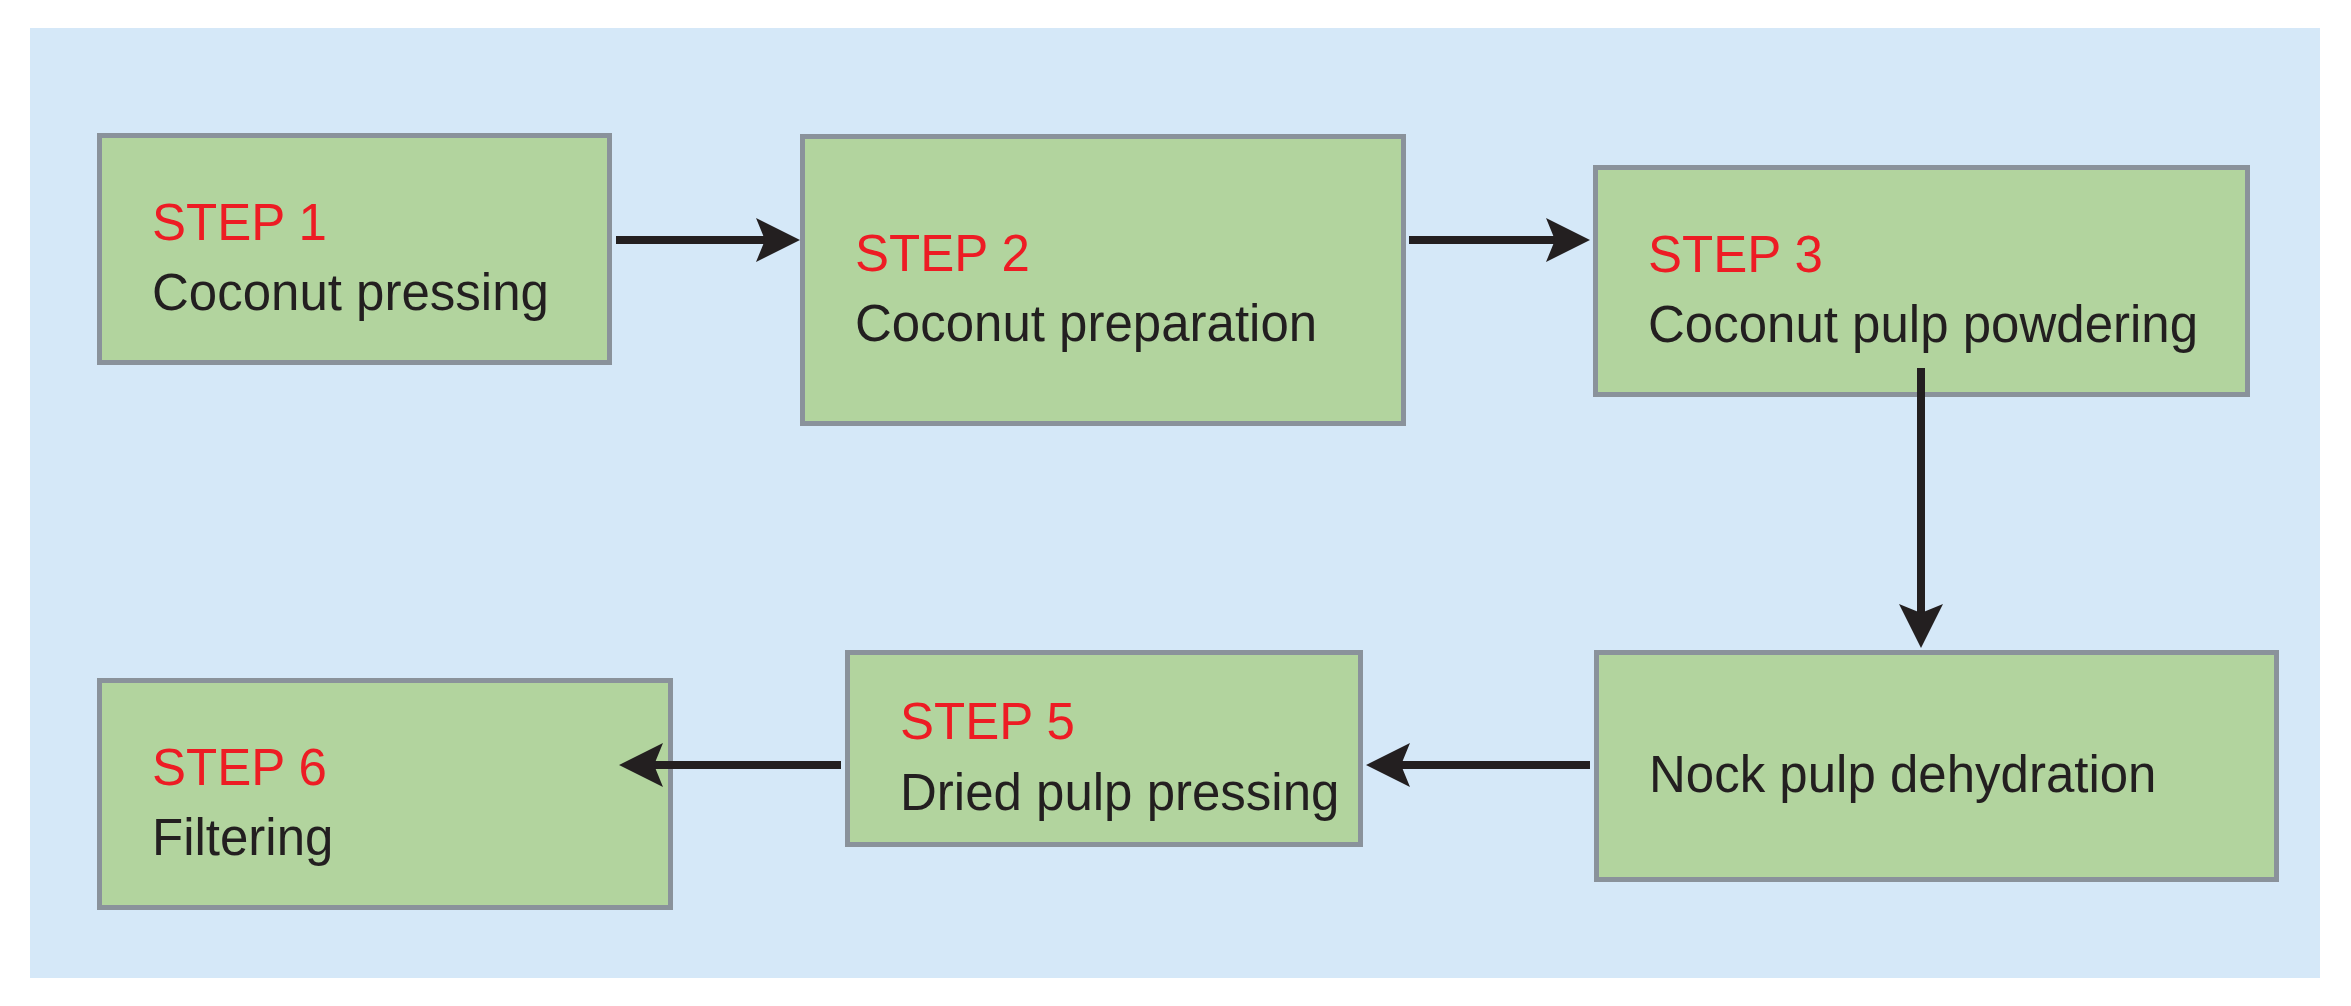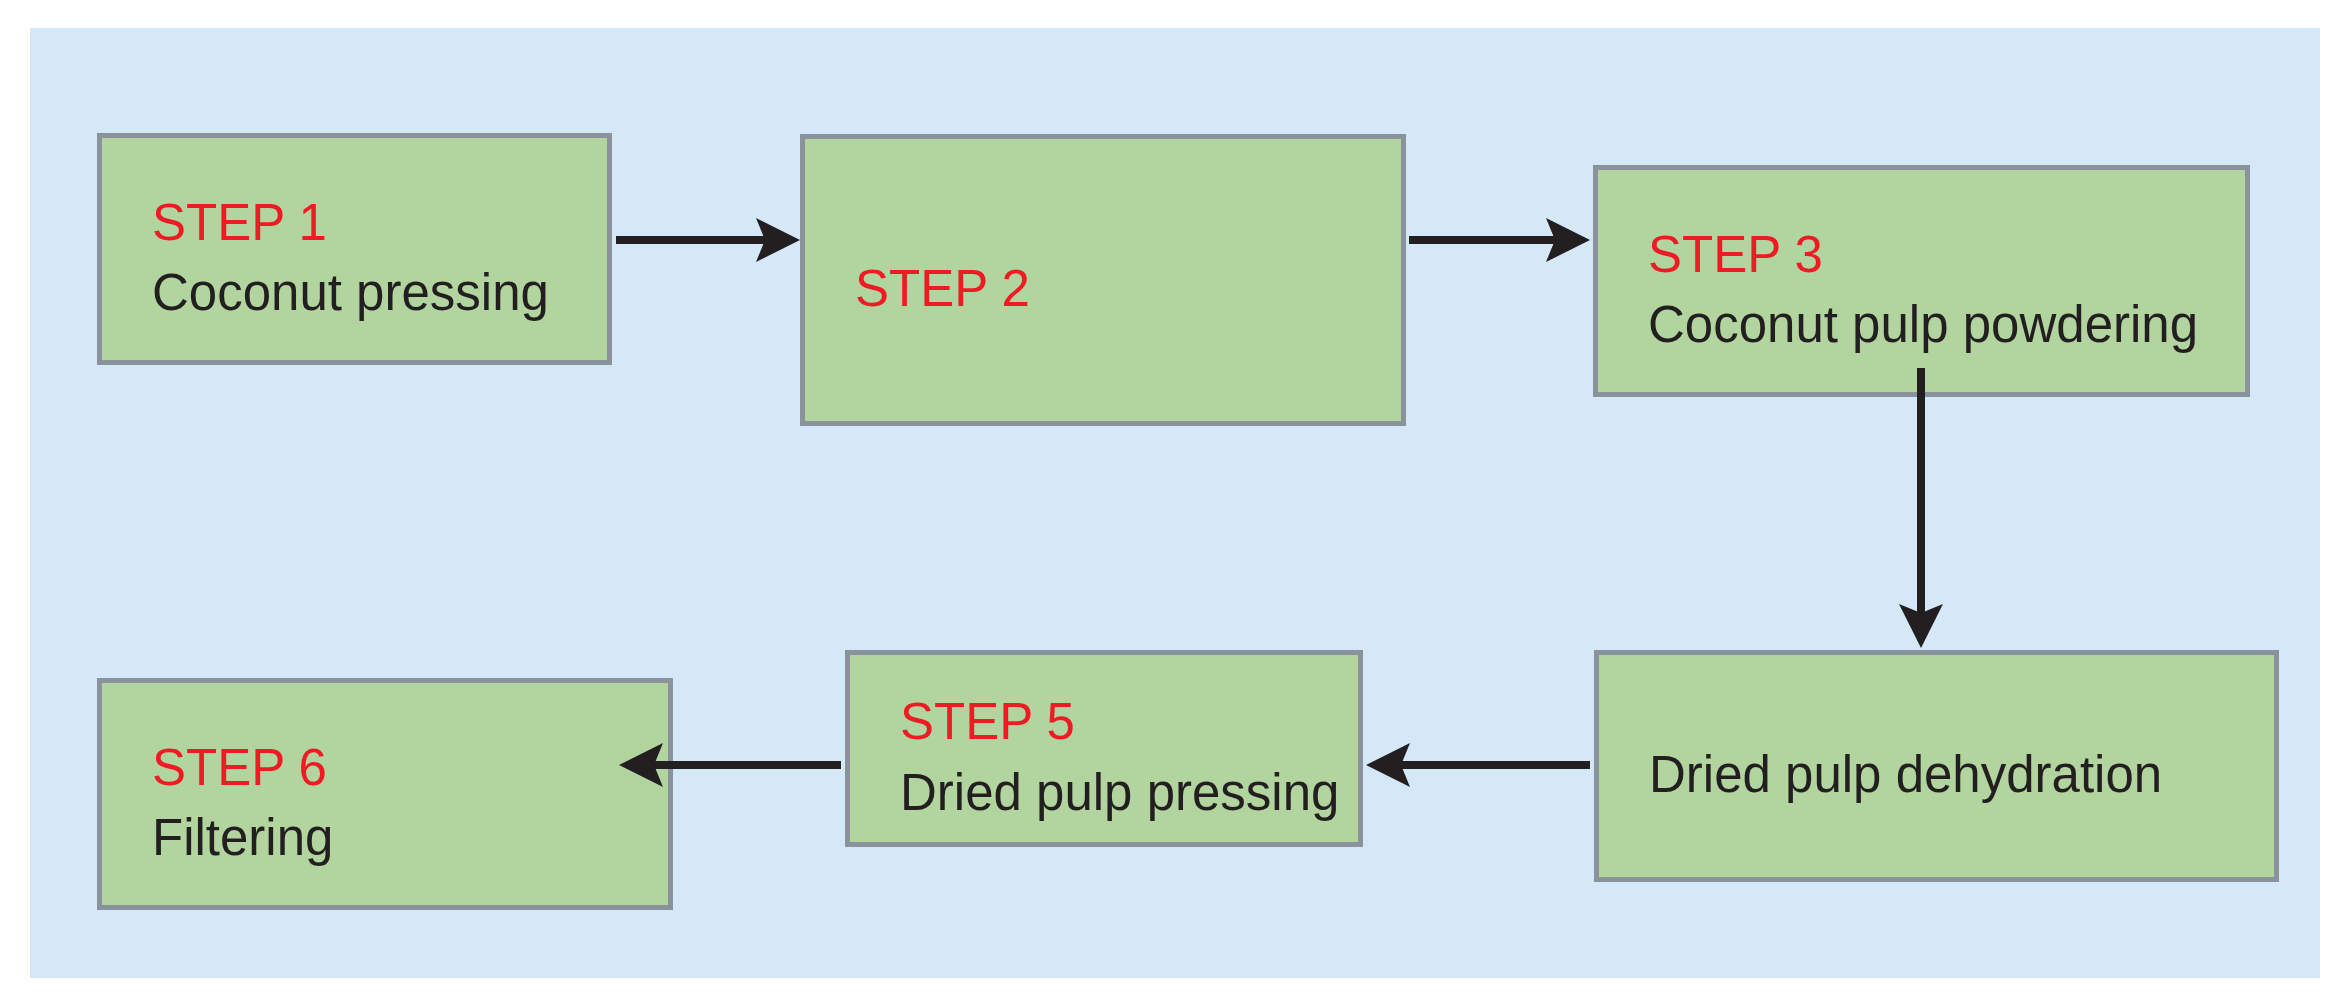--- a/index.html
+++ b/index.html
@@ -74,29 +74,30 @@
 <div class="canvas">
   <div class="panel"></div>
 
   <div class="step-box" id="box1">
     <div class="step-label">STEP 1</div>
     <div class="step-desc">Coconut pressing</div>
   </div>
 
   <div class="step-box" id="box2">
     <div class="step-label">STEP 2</div>
+    <div class="step-desc">Coconut preparation</div>
   </div>
 
   <div class="step-box" id="box3">
     <div class="step-label">STEP 3</div>
     <div class="step-desc">Coconut pulp powdering</div>
   </div>
 
   <div class="step-box" id="box4">
-    <div class="step-desc">Dried pulp dehydration</div>
+    <div class="step-desc">Nock pulp dehydration</div>
   </div>
 
   <div class="step-box" id="box5">
     <div class="step-label">STEP 5</div>
     <div class="step-desc">Dried pulp pressing</div>
   </div>
 
   <div class="step-box" id="box6">
     <div class="step-label">STEP 6</div>
     <div class="step-desc">Filtering</div>

